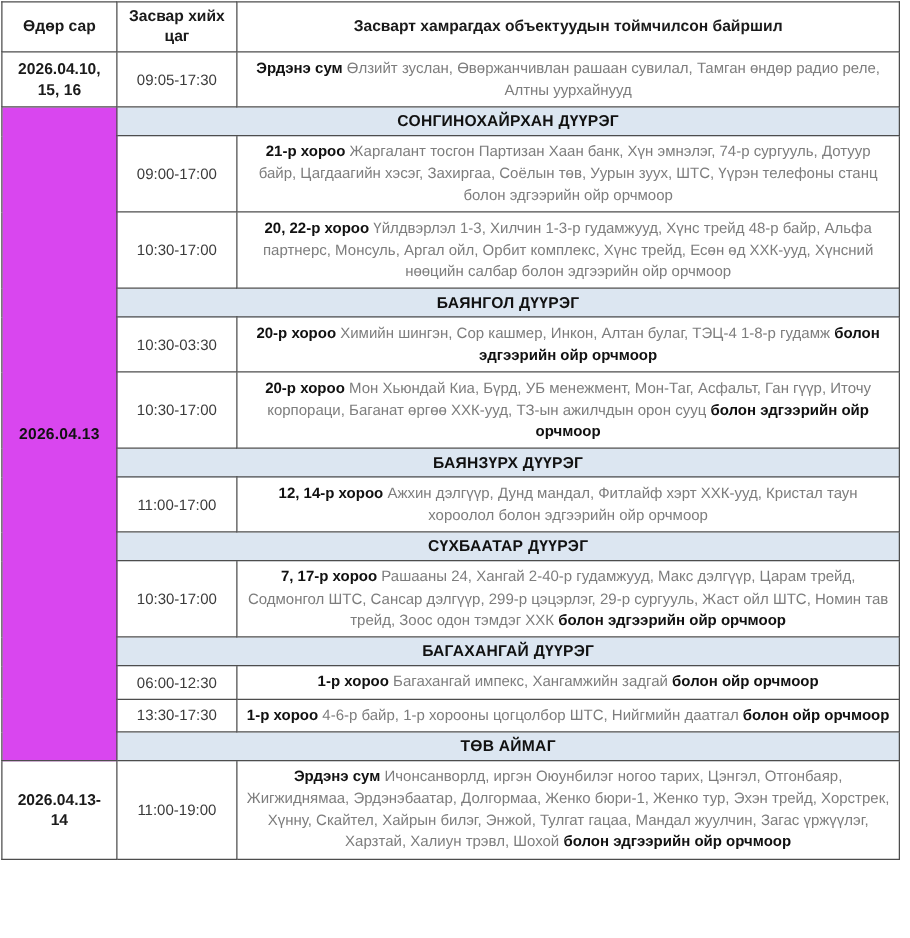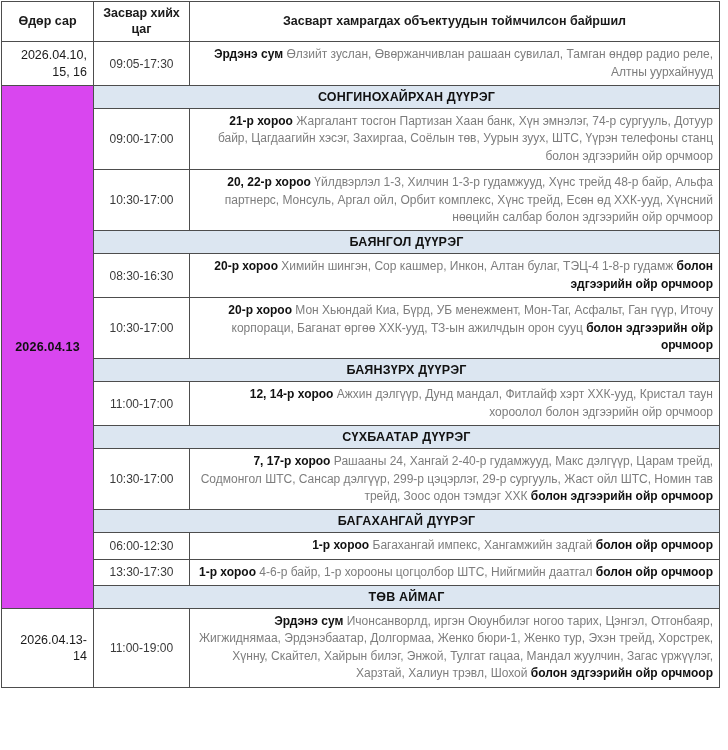--- a/index.html
+++ b/index.html
@@ -31,35 +31,35 @@
 
   thead th {
     font-size: 12.5px;
     font-weight: bold;
     text-align: center;
     padding: 7px 4px;
     line-height: 1.25;
   }
   .date-cell {
     font-size: 12.5px;
-    font-weight: normal;
-    text-align: right;
+    font-weight: bold;
+    text-align: center;
     line-height: 1.3;
   }
   .time-cell {
     font-size: 12px;
     text-align: center;
     color: #3a3a3a;
     white-space: nowrap;
   }
   .desc-cell {
     font-size: 12px;
     line-height: 1.45;
     color: #7d7d7d;
-    text-align: right;
+    text-align: center;
   }
   .desc-cell b, .desc-cell strong {
     color: #111111;
     font-weight: bold;
   }
   .district-row td {
     background: #dce6f1;
     text-align: center;
     font-weight: bold;
     font-size: 12.5px;
@@ -99,21 +99,21 @@
         <td class="desc-cell"><b>21-р хороо</b> Жаргалант тосгон Партизан Хаан банк, Хүн эмнэлэг, 74-р сургууль, Дотуур байр, Цагдаагийн хэсэг, Захиргаа, Соёлын төв, Уурын зуух, ШТС, Үүрэн телефоны станц болон эдгээрийн ойр орчмоор</td>
       </tr>
       <tr>
         <td class="time-cell">10:30-17:00</td>
         <td class="desc-cell"><b>20, 22-р хороо</b> Үйлдвэрлэл 1-3, Хилчин 1-3-р гудамжууд, Хүнс трейд 48-р байр, Альфа партнерс, Монсуль, Аргал ойл, Орбит комплекс, Хүнс трейд, Есөн өд ХХК-ууд, Хүнсний нөөцийн салбар болон эдгээрийн ойр орчмоор</td>
       </tr>
       <tr class="district-row">
         <td colspan="2">БАЯНГОЛ ДҮҮРЭГ</td>
       </tr>
       <tr>
-        <td class="time-cell">08:30-16:30</td>
+        <td class="time-cell">10:30-03:30</td>
         <td class="desc-cell"><b>20-р хороо</b> Химийн шингэн, Сор кашмер, Инкон, Алтан булаг, ТЭЦ-4 1-8-р гудамж <b>болон эдгээрийн ойр орчмоор</b></td>
       </tr>
       <tr>
         <td class="time-cell">10:30-17:00</td>
         <td class="desc-cell"><b>20-р хороо</b> Мон Хьюндай Киа, Бүрд, УБ менежмент, Мон-Таг, Асфальт, Ган гүүр, Иточу корпораци, Баганат өргөө ХХК-ууд, ТЗ-ын ажилчдын орон сууц <b>болон эдгээрийн ойр орчмоор</b></td>
       </tr>
       <tr class="district-row">
         <td colspan="2">БАЯНЗҮРХ ДҮҮРЭГ</td>
       </tr>
       <tr>

